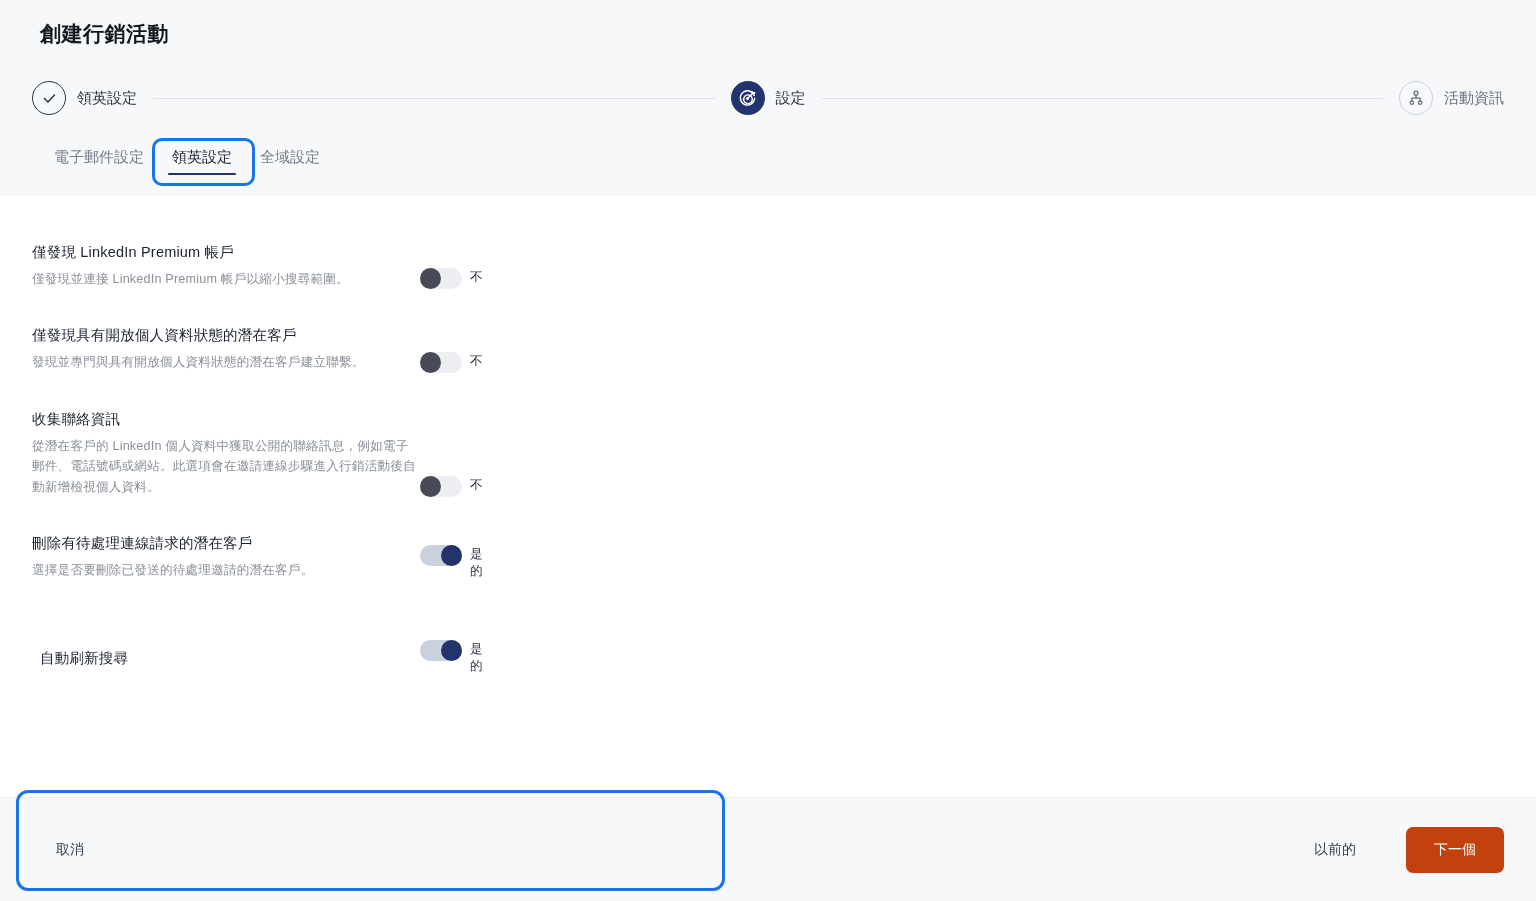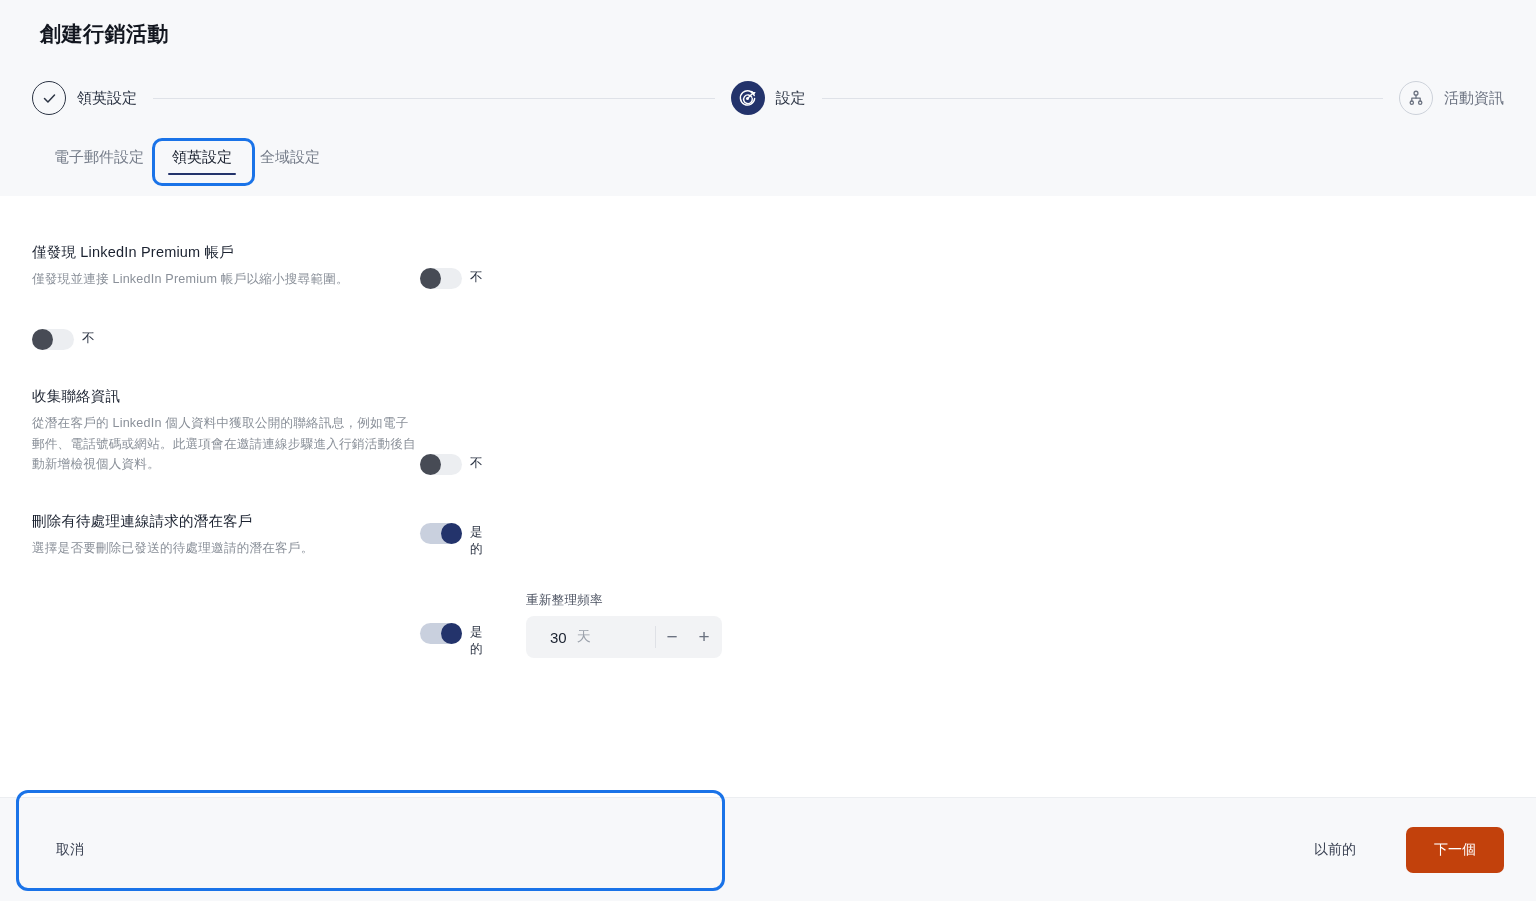--- a/index.html
+++ b/index.html
@@ -357,20 +357,24 @@
         </div>
         <div class="toggle-wrap">
           <div class="toggle off">
             <div class="knob"></div>
           </div>
           <div class="toggle-label">不</div>
         </div>
       </div>
 
       <div class="setting-row">
+        <div class="setting-text">
+          <div class="setting-title">僅發現具有開放個人資料狀態的潛在客戶</div>
+          <div class="setting-desc">發現並專門與具有開放個人資料狀態的潛在客戶建立聯繫。</div>
+        </div>
         <div class="toggle-wrap">
           <div class="toggle off">
             <div class="knob"></div>
           </div>
           <div class="toggle-label">不</div>
         </div>
       </div>
 
       <div class="setting-row">
         <div class="setting-text">
@@ -393,36 +397,27 @@
         <div class="toggle-wrap">
           <div class="toggle on">
             <div class="knob"></div>
           </div>
           <div class="toggle-label">是的</div>
         </div>
       </div>
 
       <div class="setting-row" style="padding-left:40px; margin-top:18px;">
         <div class="setting-text" style="width:380px; flex:0 0 380px;">
+          <div class="setting-title">自動刷新搜尋</div>
         </div>
         <div class="toggle-wrap" style="padding-top:26px;">
           <div class="toggle on">
             <div class="knob"></div>
           </div>
           <div class="toggle-label">是的</div>
-        </div>
-        <div class="freq-block">
-          <div class="freq-label">重新整理頻率</div>
-          <div class="freq-control">
-            <div class="freq-value">30</div>
-            <div class="freq-unit">天</div>
-            <div class="freq-divider"></div>
-            <button class="freq-btn">−</button>
-            <button class="freq-btn">+</button>
-          </div>
         </div>
       </div>
 
     </div>
 
     <div class="highlight-row"></div>
   </div>
 
   <div class="footer">
     <button class="btn-text">取消</button>

